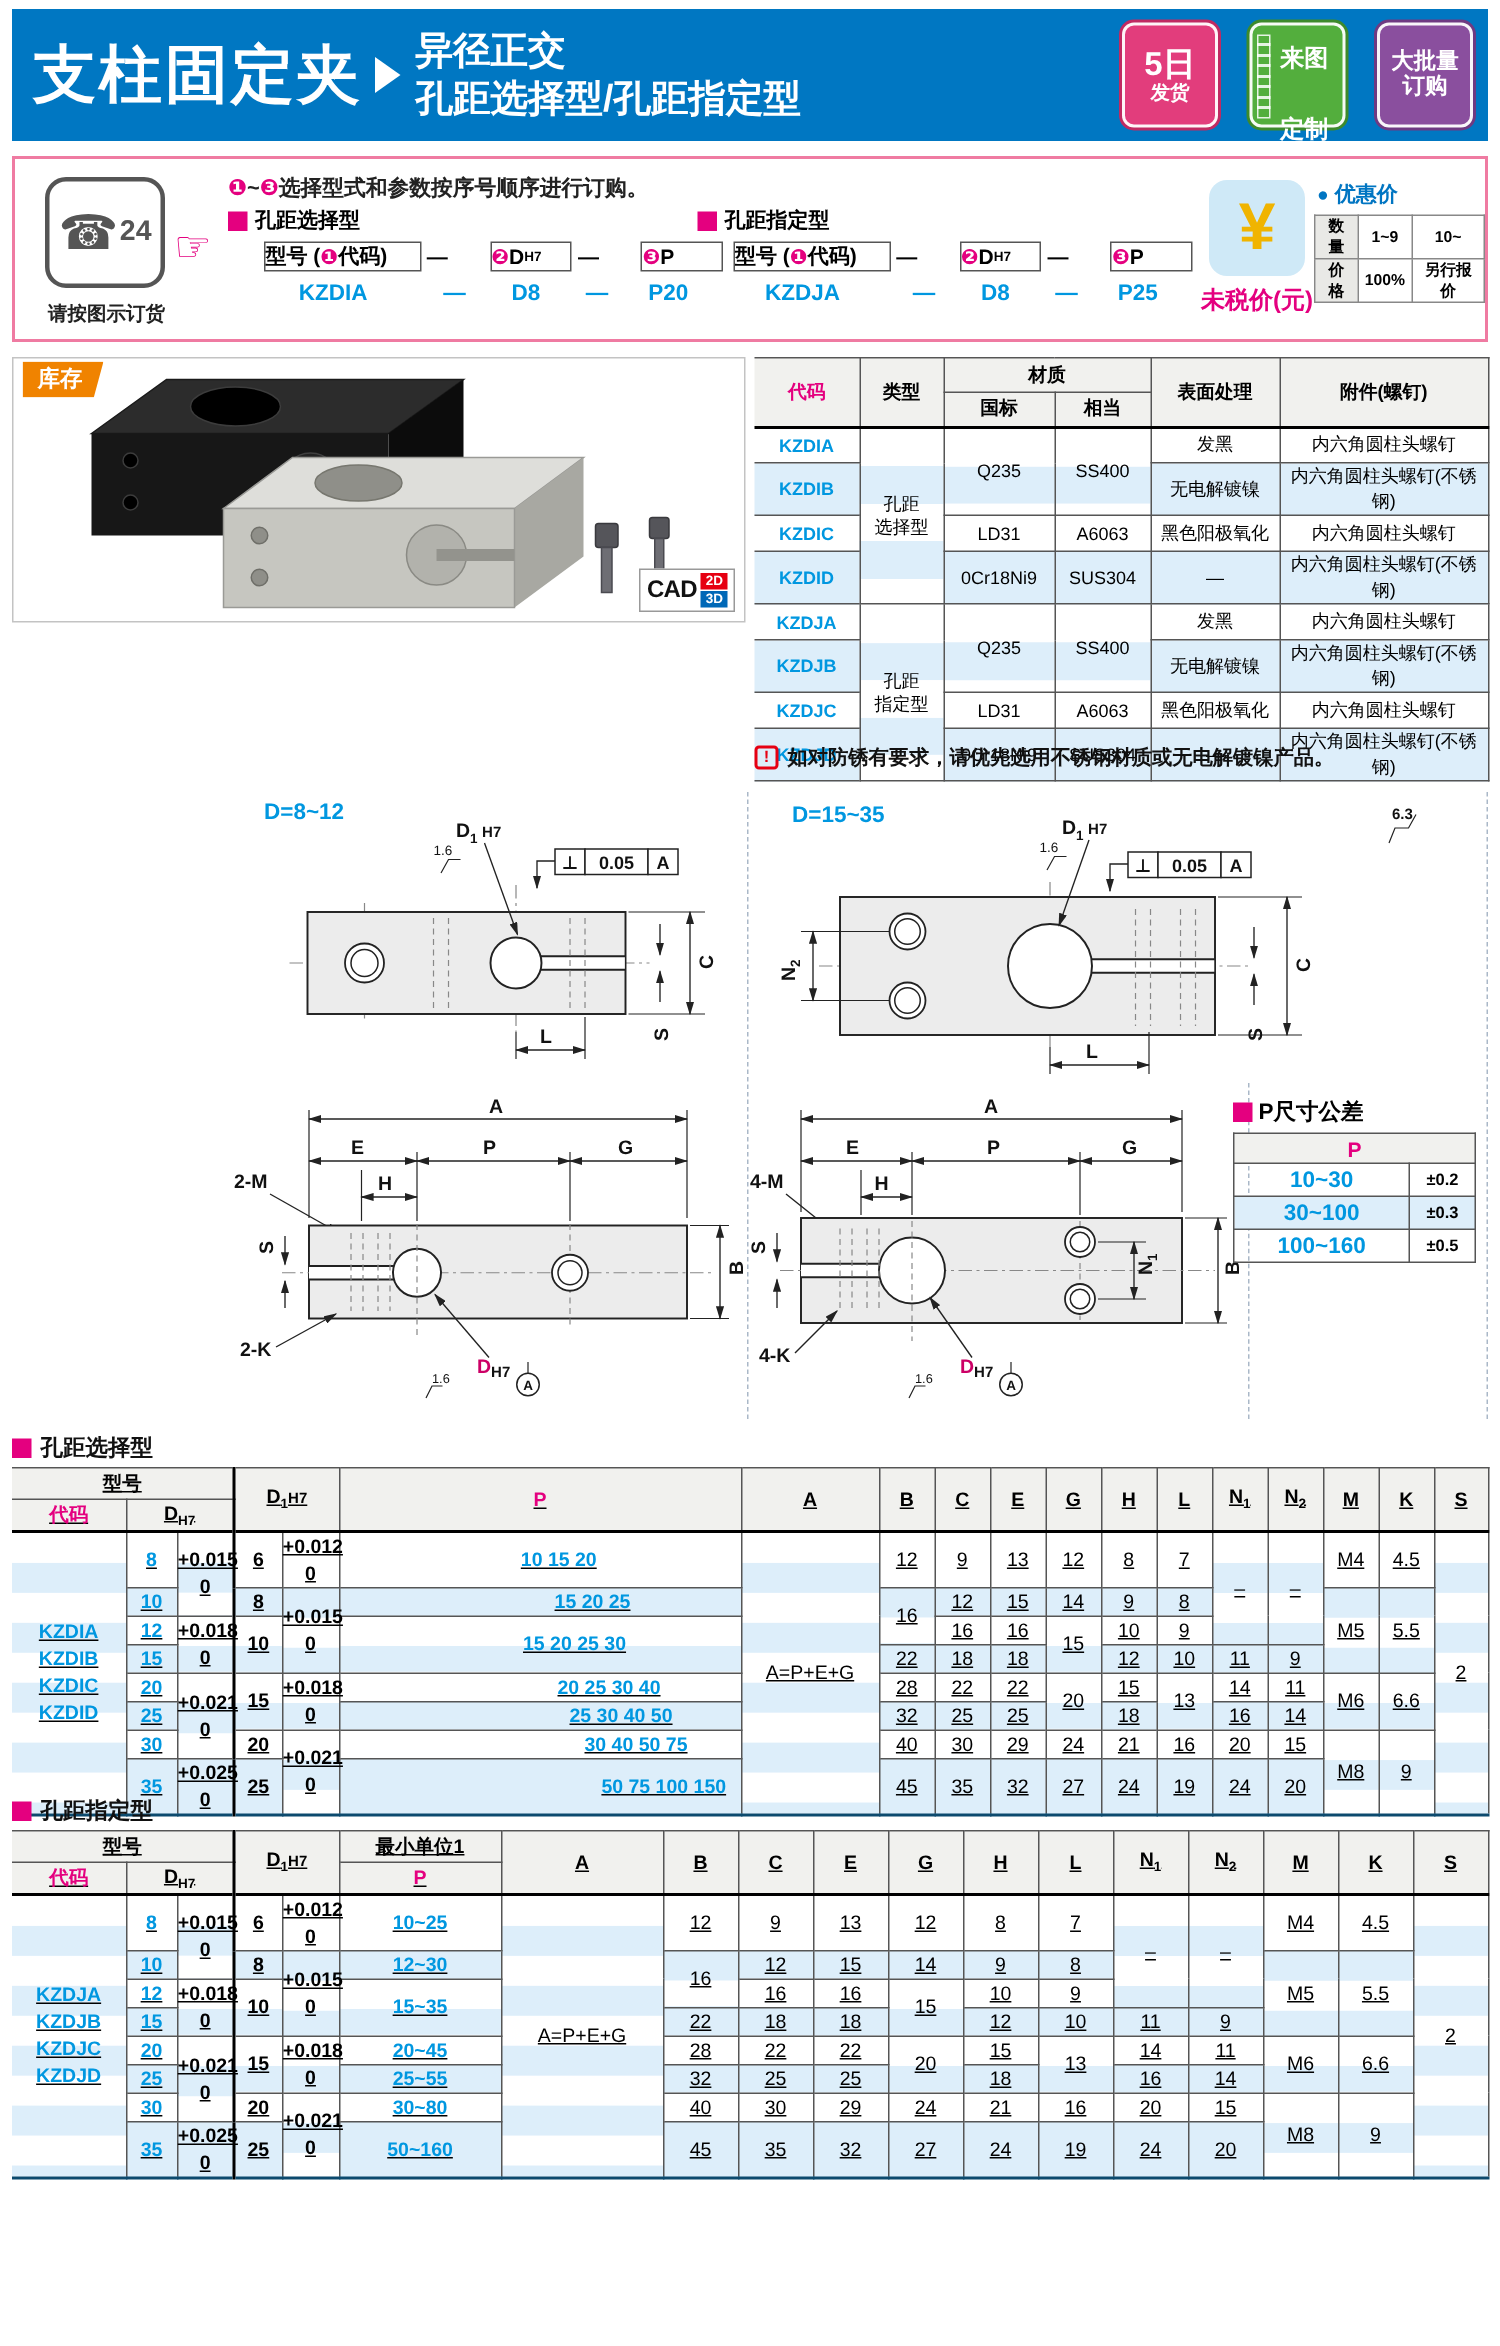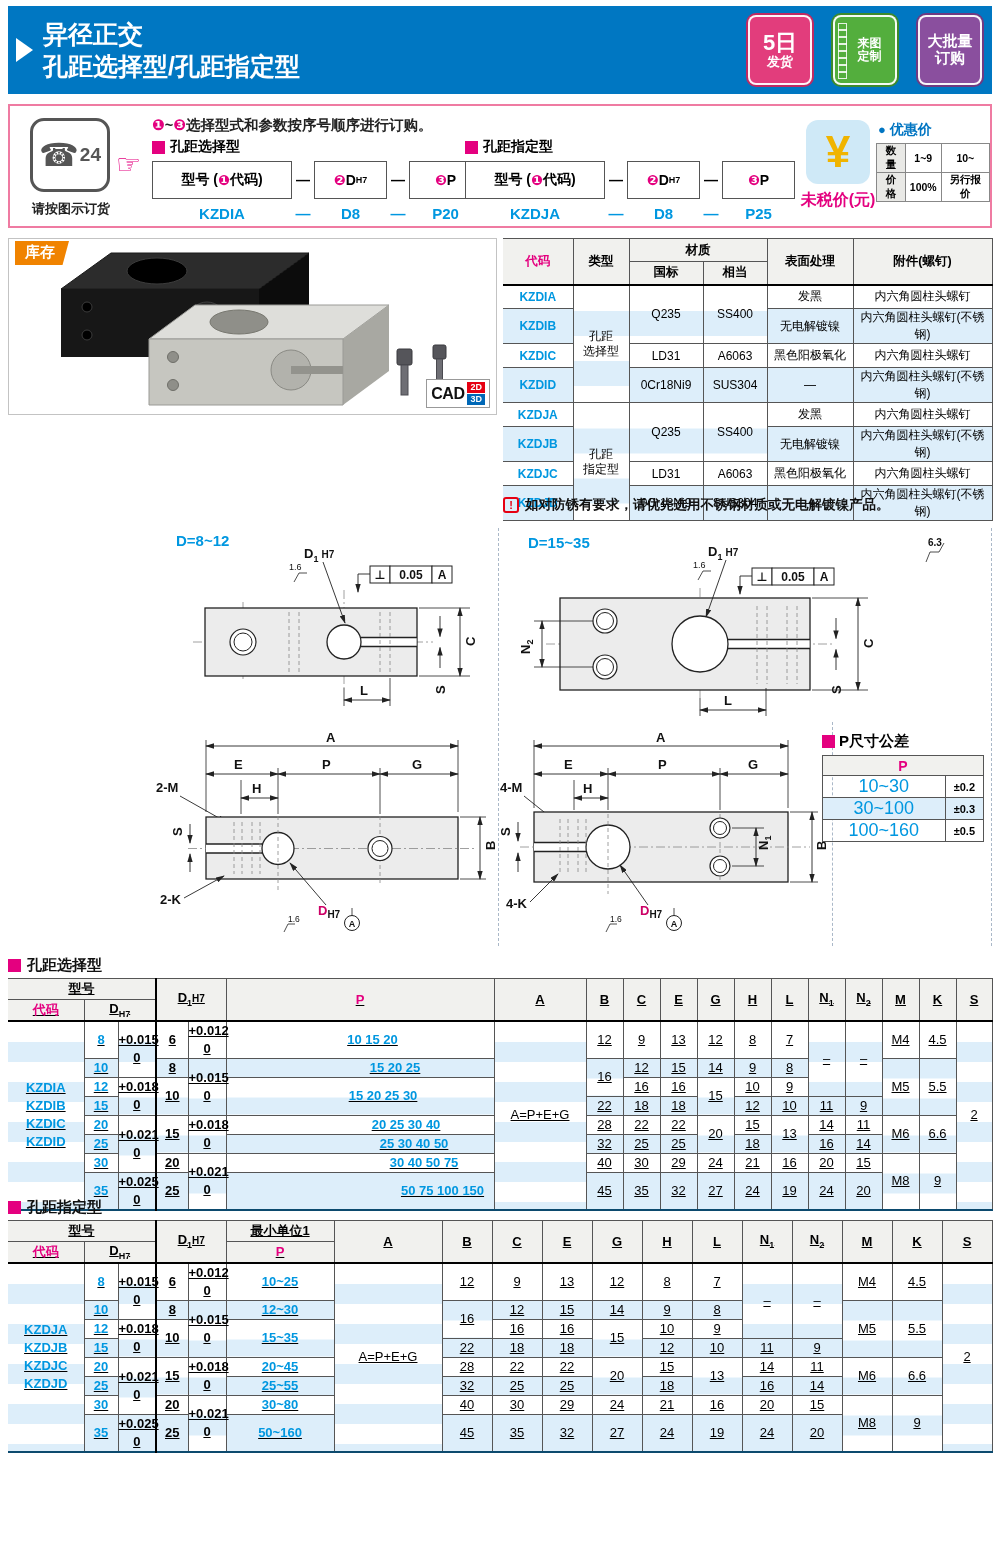--- a/index.html
+++ b/index.html
@@ -14,39 +14,39 @@
 .hdr-title { color:#fff; font-size:42px; font-weight:bold; margin-left:14px; letter-spacing:2px; white-space:nowrap; }
 .hdr-arrow { width:0; height:0; border-left:17px solid #fff; border-top:12px solid transparent; border-bottom:12px solid transparent; margin:0 10px 0 8px; }
 .hdr-sub { color:#fff; font-weight:bold; font-size:25px; line-height:1.3; }
 .badges { position:absolute; right:10px; top:9px; display:flex; gap:21px; }
 .badge { position:relative; width:64px; height:70px; border-radius:8px; border:2px solid rgba(255,255,255,.95); color:#fff; font-weight:bold; display:flex; flex-direction:column; align-items:center; justify-content:center; text-align:center; }
 .badge-pink { background:#e23d7c; box-shadow:0 0 0 2px #c02a62; }
 .badge-green { background:#53ae3d; box-shadow:0 0 0 2px #3d8a2c; }
 .badge-purple { background:#8a4f9e; box-shadow:0 0 0 2px #6f3a82; }
 .badge .b1 { font-size:22px; line-height:1.05; }
 .badge .b2 { font-size:13px; line-height:1.2; }
-.badge-green .b1, .badge-green .b2 { font-size:12px; }
+.badge-green .b1, .badge-green .b2 { font-size:16px;margin-top:28px; }
 .badge-purple .b1 { font-size:15px; } .badge-purple .b2 { font-size:15px; }
 .badge-ruler { position:absolute; left:3px; top:6px; width:9px; height:56px; border:1px solid rgba(255,255,255,.85); background:repeating-linear-gradient(to bottom, transparent 0 5px, rgba(255,255,255,.85) 5px 7px); }
 .badge-green .b1, .badge-green .b2 { margin-left:9px; }
 
 
 .order { position:absolute; left:8px; top:104px; width:984px; height:124px; border:2px solid #ef7ba2; background:#fff; }
 .phone { position:absolute; left:20px; top:12px; width:80px; height:74px; border:3px solid #555; border-radius:14px; display:flex; align-items:center; justify-content:center; color:#555; }
 .ph-glyph { font-size:32px; line-height:1; }
 .ph-num { font-size:19px; font-weight:bold; margin-left:1px; }
 .phone-caption { position:absolute; left:6px; top:94px; width:110px; text-align:center; font-weight:bold; font-size:13px; color:#222; }
 .hand { position:absolute; left:106px; top:42px; font-size:28px; color:#e4007f; }
 .instr { position:absolute; left:142px; top:10px; font-size:14.5px; font-weight:bold; color:#222; }
 .instr .mag { font-size:15px; }
 .otype { position:absolute; width:330px; }
 .otype-label { display:flex; align-items:center; gap:5px; font-size:14px; font-weight:bold; margin-bottom:5px; }
 .sq { width:13px; height:13px; background:#e4007f; display:inline-block; flex:none; }
 .pattern, .pexample { display:flex; align-items:center; }
-.pbox { border:1.5px solid #555; height:38px; display:inline-flex; align-items:center; justify-content:center; font-size:14px; font-weight:bold; background:#fff; }
+.pbox { border:1.5px solid #555; height:20px; display:inline-flex; align-items:center; justify-content:flex-start; font-size:14px; font-weight:bold; background:#fff;margin-left:24px; }
 .w1 { width:142px; } .w2 { width:74px; }
 .pdash { width:22px; text-align:center; font-weight:bold; font-size:14px; flex:none; }
 .pexample { margin-top:6px; }
 .exv { color:#0097e0; font-weight:bold; font-size:15px; text-align:center; }
 .yenbox { position:absolute; left:796px; top:14px; width:64px; height:64px; background:#cfe9f7; border-radius:12px; display:flex; align-items:center; justify-content:center; color:#f0b400; font-size:44px; font-weight:bold; }
 .tax { position:absolute; left:786px; top:84px; width:84px; text-align:center; color:#e4007f; font-weight:bold; font-size:16px; }
 .ptitle { position:absolute; left:868px; top:15px; color:#0075c2; font-weight:bold; font-size:14px; }
 .ptitle .pdot { font-size:13px; }
 .ptable { position:absolute; left:866px; top:37px; border-collapse:collapse; }
 .ptable td { border:1px solid #888; font-size:10.5px; font-weight:bold; text-align:center; height:19px; padding:0 4px; }
@@ -91,21 +91,21 @@
 .vsep { position:absolute; border-left:1px dashed #aab8c8; }
 
 
 .ptol-wrap { position:absolute; left:822px; top:732px; width:168px; }
 .ptol-title { display:flex; align-items:center; gap:4px; font-size:15px; font-weight:bold; margin-bottom:4px; }
 .ptol-t { border-collapse:collapse; width:162px; border-top:1.5px solid #000; border-bottom:1.5px solid #000; }
 .ptol-t th, .ptol-t td { border:1px solid #555; text-align:center; }
 .ptol-t th { background:#f1f1ee; font-size:14px; height:20px; }
 .ptol-t td { height:22px; }
 .ptol-t tr:nth-child(even) td { background:#ddeefa; }
-.rng { color:#0097e0; font-weight:normal; font-size:18px; }
+.rng { color:#0097e0; font-weight:bold; font-size:15px; }
 .tv { font-size:11px; font-weight:bold; }
 
 
 .sec { position:absolute; display:flex; align-items:center; gap:6px; font-size:15px; font-weight:bold; color:#111; }
 .big { position:absolute; border-collapse:collapse; table-layout:fixed; width:984px; border-top:1.5px solid #000; border-bottom:2px solid #0c4a6e;text-decoration:underline; }
 .big th, .big td { border:1px solid #555; text-align:center; vertical-align:middle; padding:0; }
 .big thead th { background:#f1f1ee; font-size:13px; font-weight:bold; height:21px; }
 .big thead { border-bottom:2px solid #000; }
 .big td { height:19px; font-size:13px; line-height:18px; }
 .big tbody tr:nth-child(even) { background:#ddeefa; }
@@ -119,20 +119,21 @@
 .fm { font-size:13px; }
 .st-w { background:repeating-linear-gradient(to bottom,#fff 0,#fff 20px,#ddeefa 20px,#ddeefa 40px); }
 .st-b { background:repeating-linear-gradient(to bottom,#ddeefa 0,#ddeefa 20px,#fff 20px,#fff 40px); }
 </style>
 </head>
 <body>
 
 <div class="page">
 
   <div class="hdr">
+    <span class="hdr-title">支柱固定夹</span>
     <span class="hdr-arrow"></span>
     <span class="hdr-sub">
       <span>异径正交</span><br>
       <span>孔距选择型/孔距指定型</span>
     </span>
     <div class="badges">
       <div class="badge badge-pink">
         <span class="b1">5日</span>
         <span class="b2">发货</span>
       </div>

